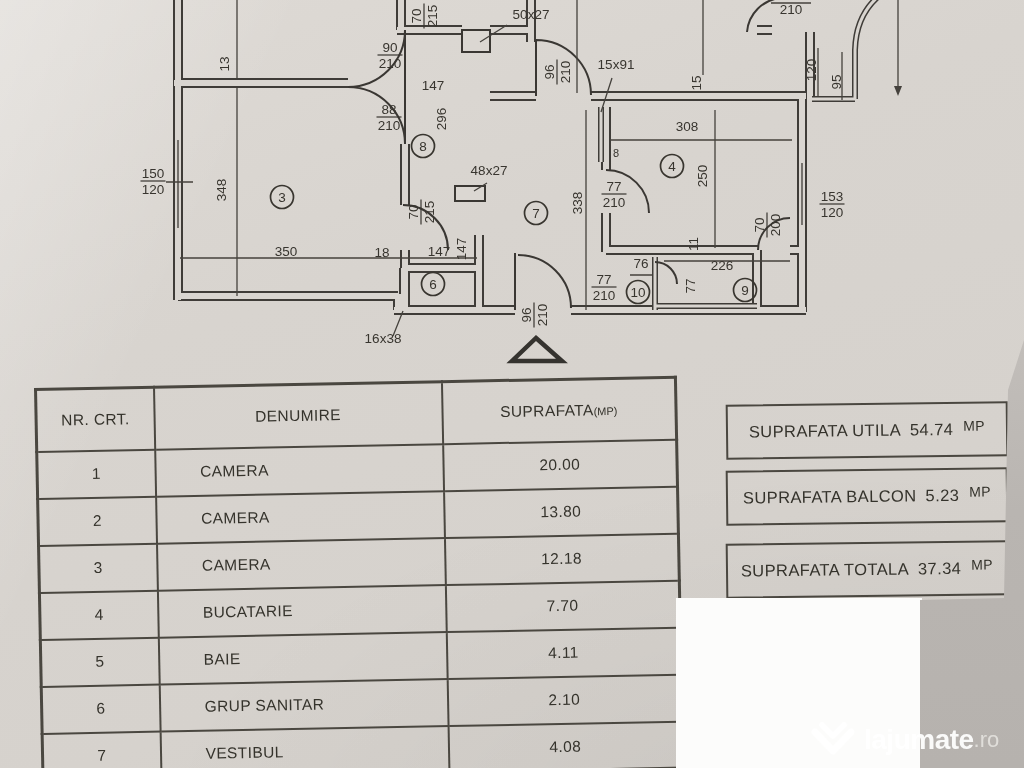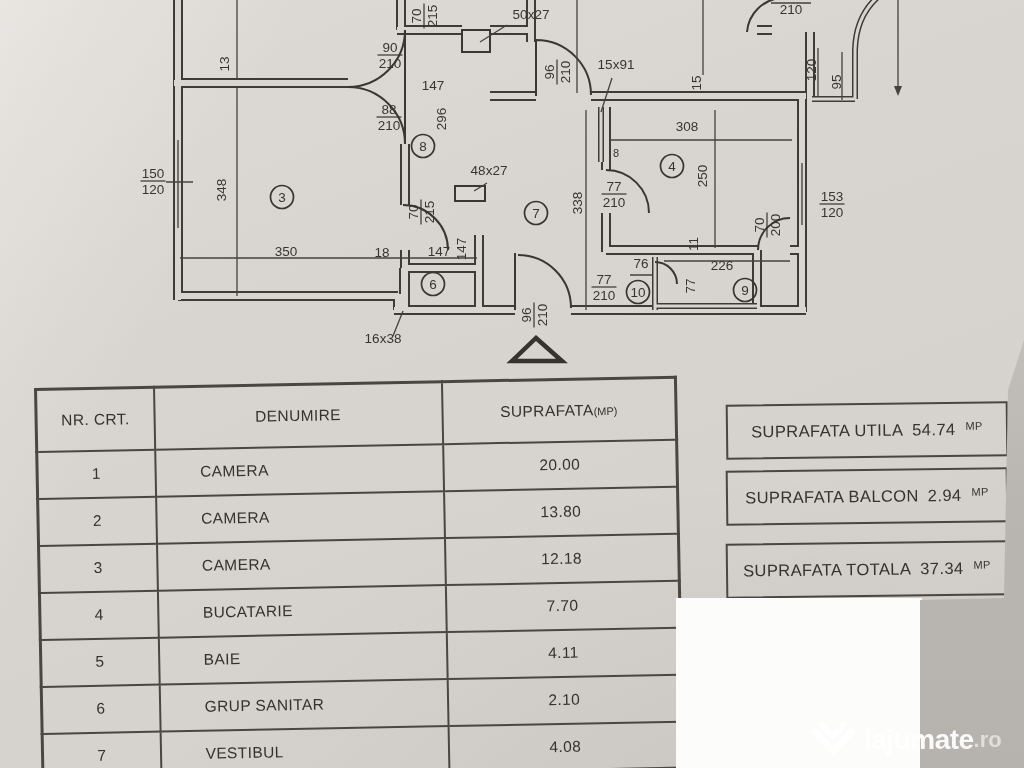--- a/index.html
+++ b/index.html
@@ -47,37 +47,37 @@
   table.area tbody td:nth-child(2){text-align:left;padding-left:44px}
   .unit-small{font-size:11px;letter-spacing:0}
 
   .sbox{
     position:absolute;left:726px;width:278px;height:51px;
     border:2.2px solid #4a4740;display:flex;align-items:center;justify-content:center;
     color:#35332c;font-size:16.5px;letter-spacing:.4px;white-space:nowrap;
     transform:rotate(-0.7deg);
   }
   .sbox .lbl{margin-right:9px}
-  .sbox .unit{font-size:11px;position:relative;top:-4px;margin-left:10px}
+  .sbox .unit{font-size:14px;position:relative;top:-4px;margin-left:10px}
   #sbox-1{top:403px}
   #sbox-2{top:469px}
   #sbox-3{top:542px}
 
   .white-patch{position:absolute;left:676px;top:598px;width:246px;height:170px;background:#fcfcfb;}
   .gray-corner{
     position:absolute;left:900px;top:340px;width:124px;height:428px;
     background:linear-gradient(180deg,#c2beba 0%,#b9b5b1 40%,#b6b2ae 100%);
     clip-path:polygon(108px 50px,124px 0px,124px 428px,20px 428px,20px 260px,104px 258px);
   }
   .watermark{
     position:absolute;left:808px;top:718px;display:flex;align-items:center;
     color:rgba(255,255,255,.93);
   }
   .watermark .brand{font-size:28px;font-weight:bold;letter-spacing:-.5px}
-  .watermark .tld{font-size:22px;font-weight:bold;color:rgba(238,236,232,.75)}
+  .watermark .tld{font-size:22px;font-weight:normal;color:rgba(238,236,232,.75)}
   .wm-icon{margin-right:6px;opacity:.9}
 </style>
 </head>
 <body>
 
 <div class="canvas">
 
   <svg class="plan" width="1024" height="768" viewBox="0 0 1024 768">
 
     <path class="wd thick-d" d="M178,-6 V140 M178,228 V300 M174,83 H348 M401,-6 V30 M397,30 H462 M490,30 H531 M531,-6 V42 M405,144 V205 M405,250 V312 M178,296 H398 M398,294 V310 M394,310 H515 M571,310 H806 M802,312 V225 M802,163 V94 M490,96 H536 M591,96 H806 M606,107 V170 M606,213 V252 M606,250 H758 M790,250 H802 M757,250 V313 M479,235 V307 M403,268 H479 M404,268 V307 M810,32 V98 M757,30 H772"></path>
@@ -263,21 +263,21 @@
       </tbody>
   </table>
 
   <div class="sbox" id="sbox-1">
     <span class="lbl">SUPRAFATA UTILA</span>
       <span>54.74</span>
       <span class="unit">MP</span>
   </div>
   <div class="sbox" id="sbox-2">
     <span class="lbl">SUPRAFATA BALCON</span>
-      <span>2.94</span>
+      <span>5.23</span>
       <span class="unit">MP</span>
   </div>
   <div class="sbox" id="sbox-3">
     <span class="lbl">SUPRAFATA TOTALA</span>
       <span>37.34</span>
       <span class="unit">MP</span>
   </div>
 
   <div class="white-patch"></div>
   <div class="gray-corner"></div>

